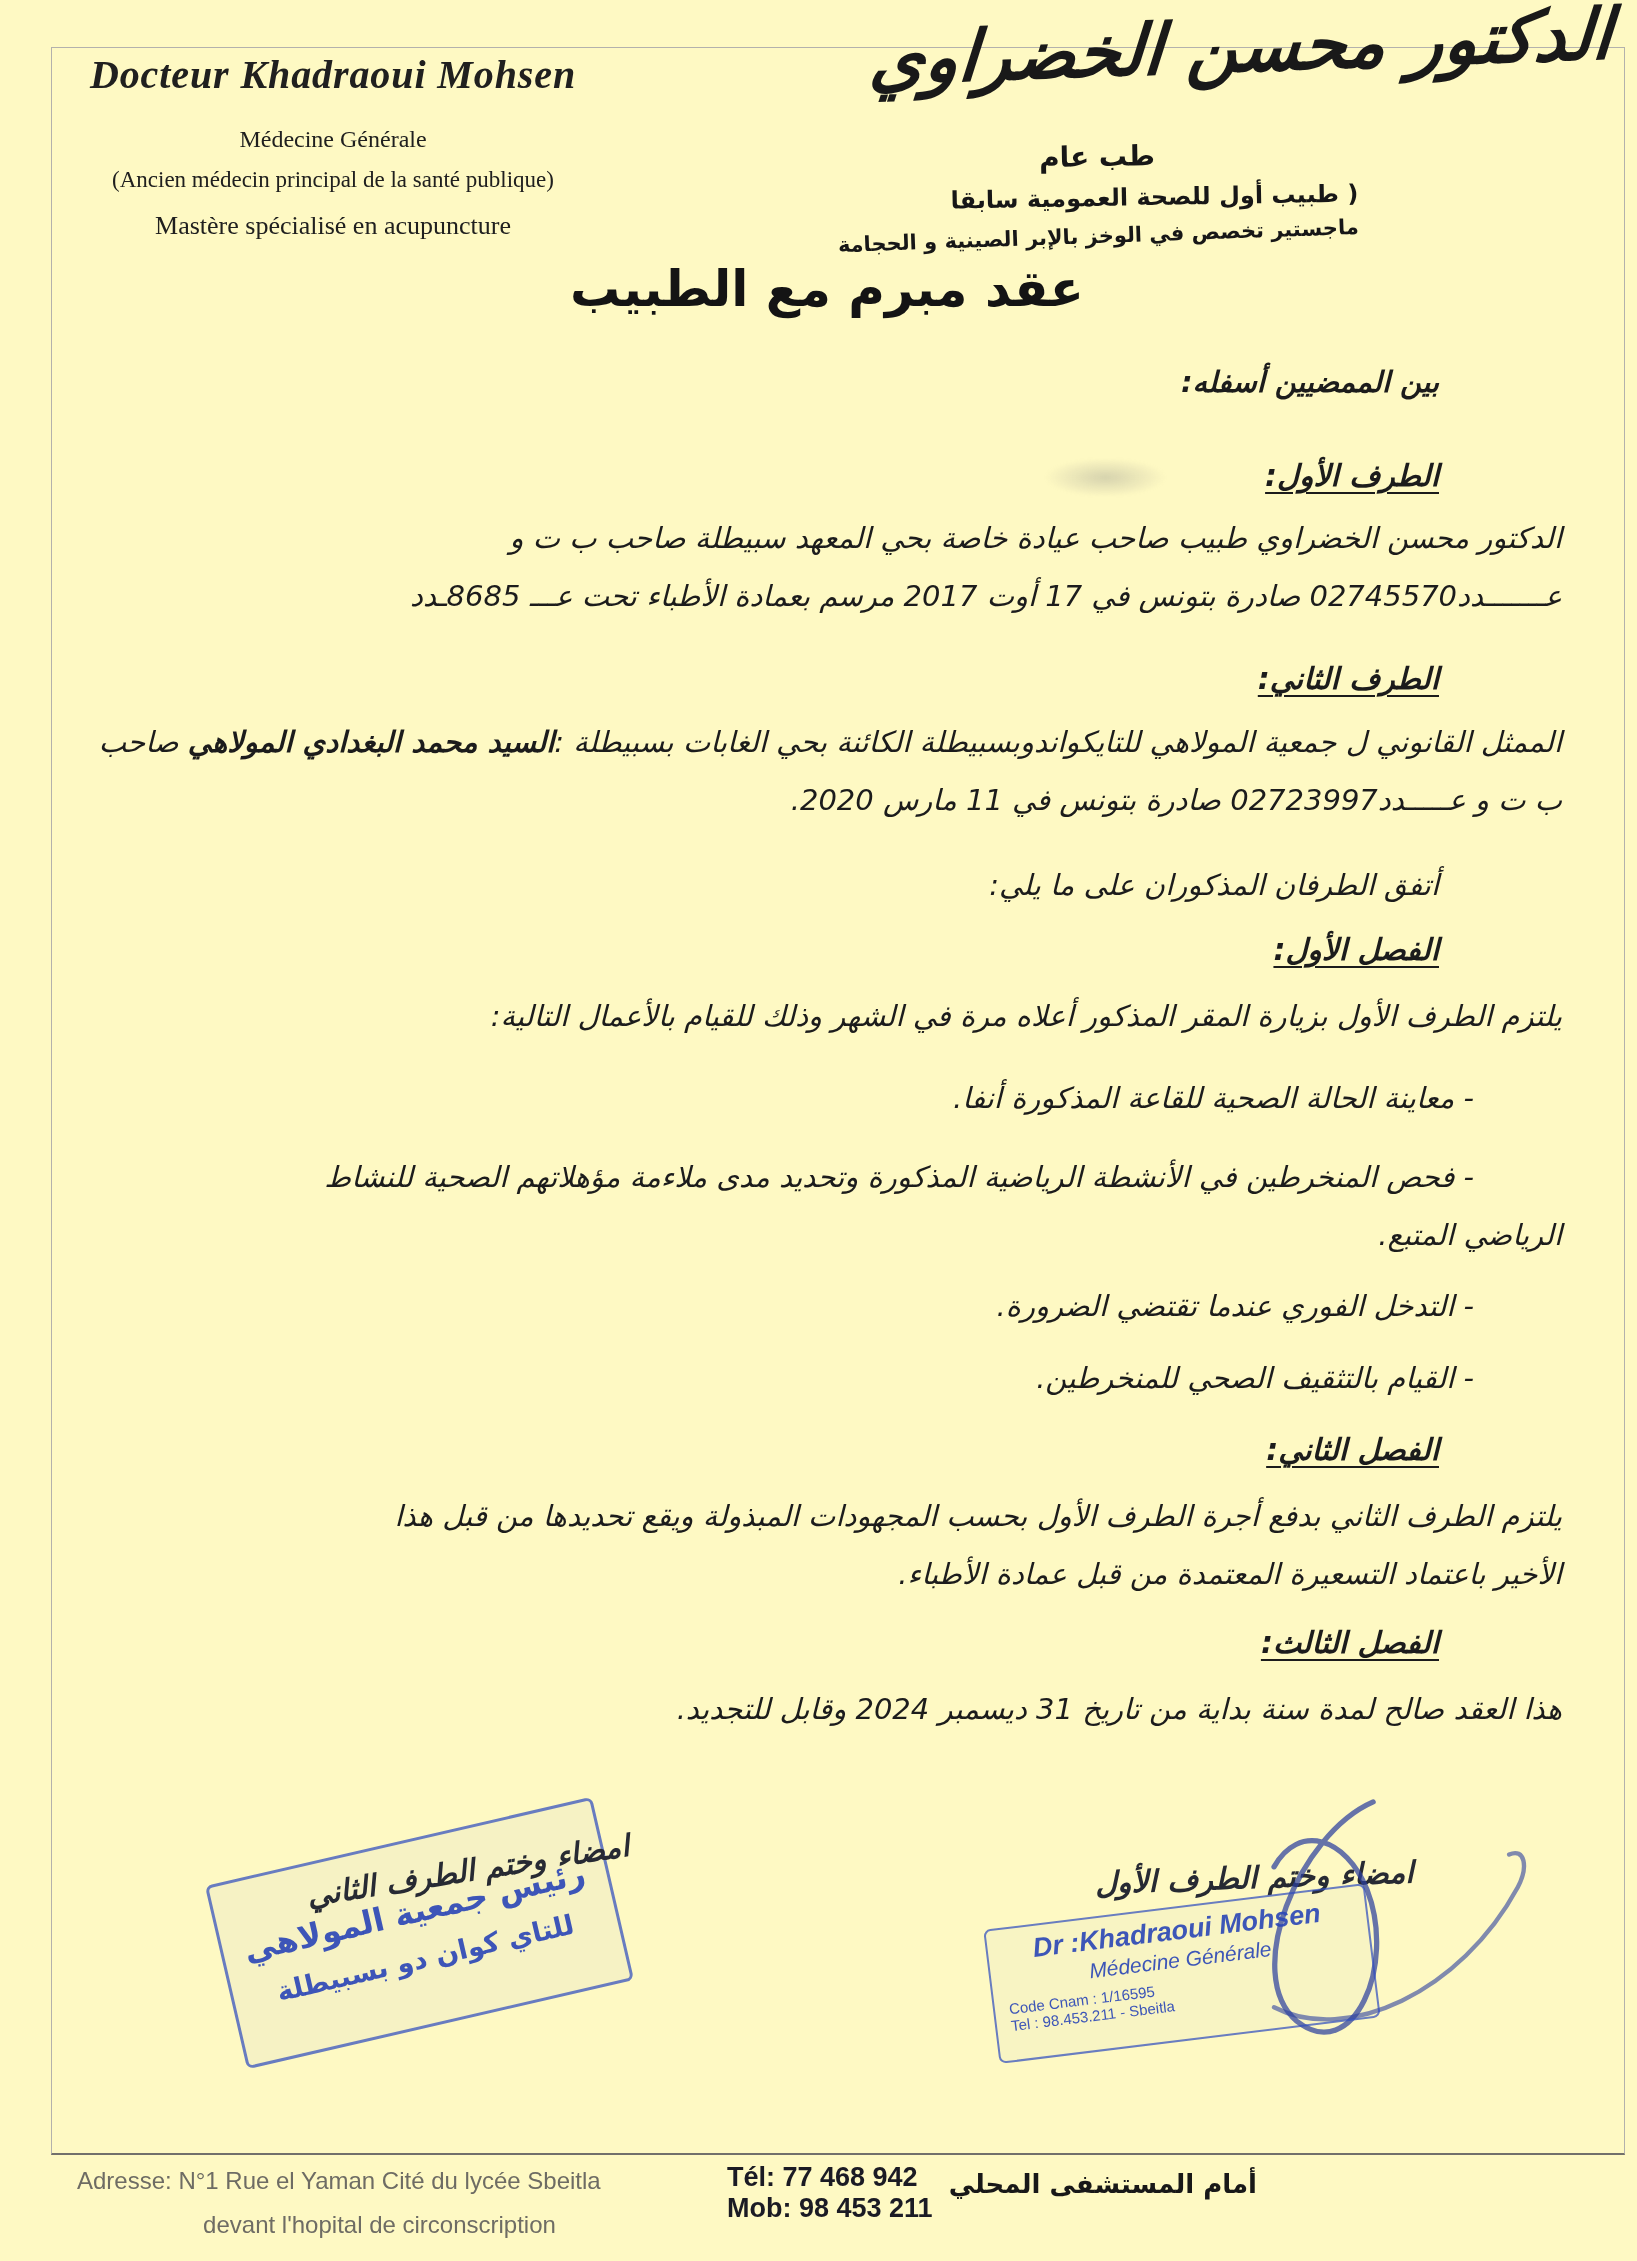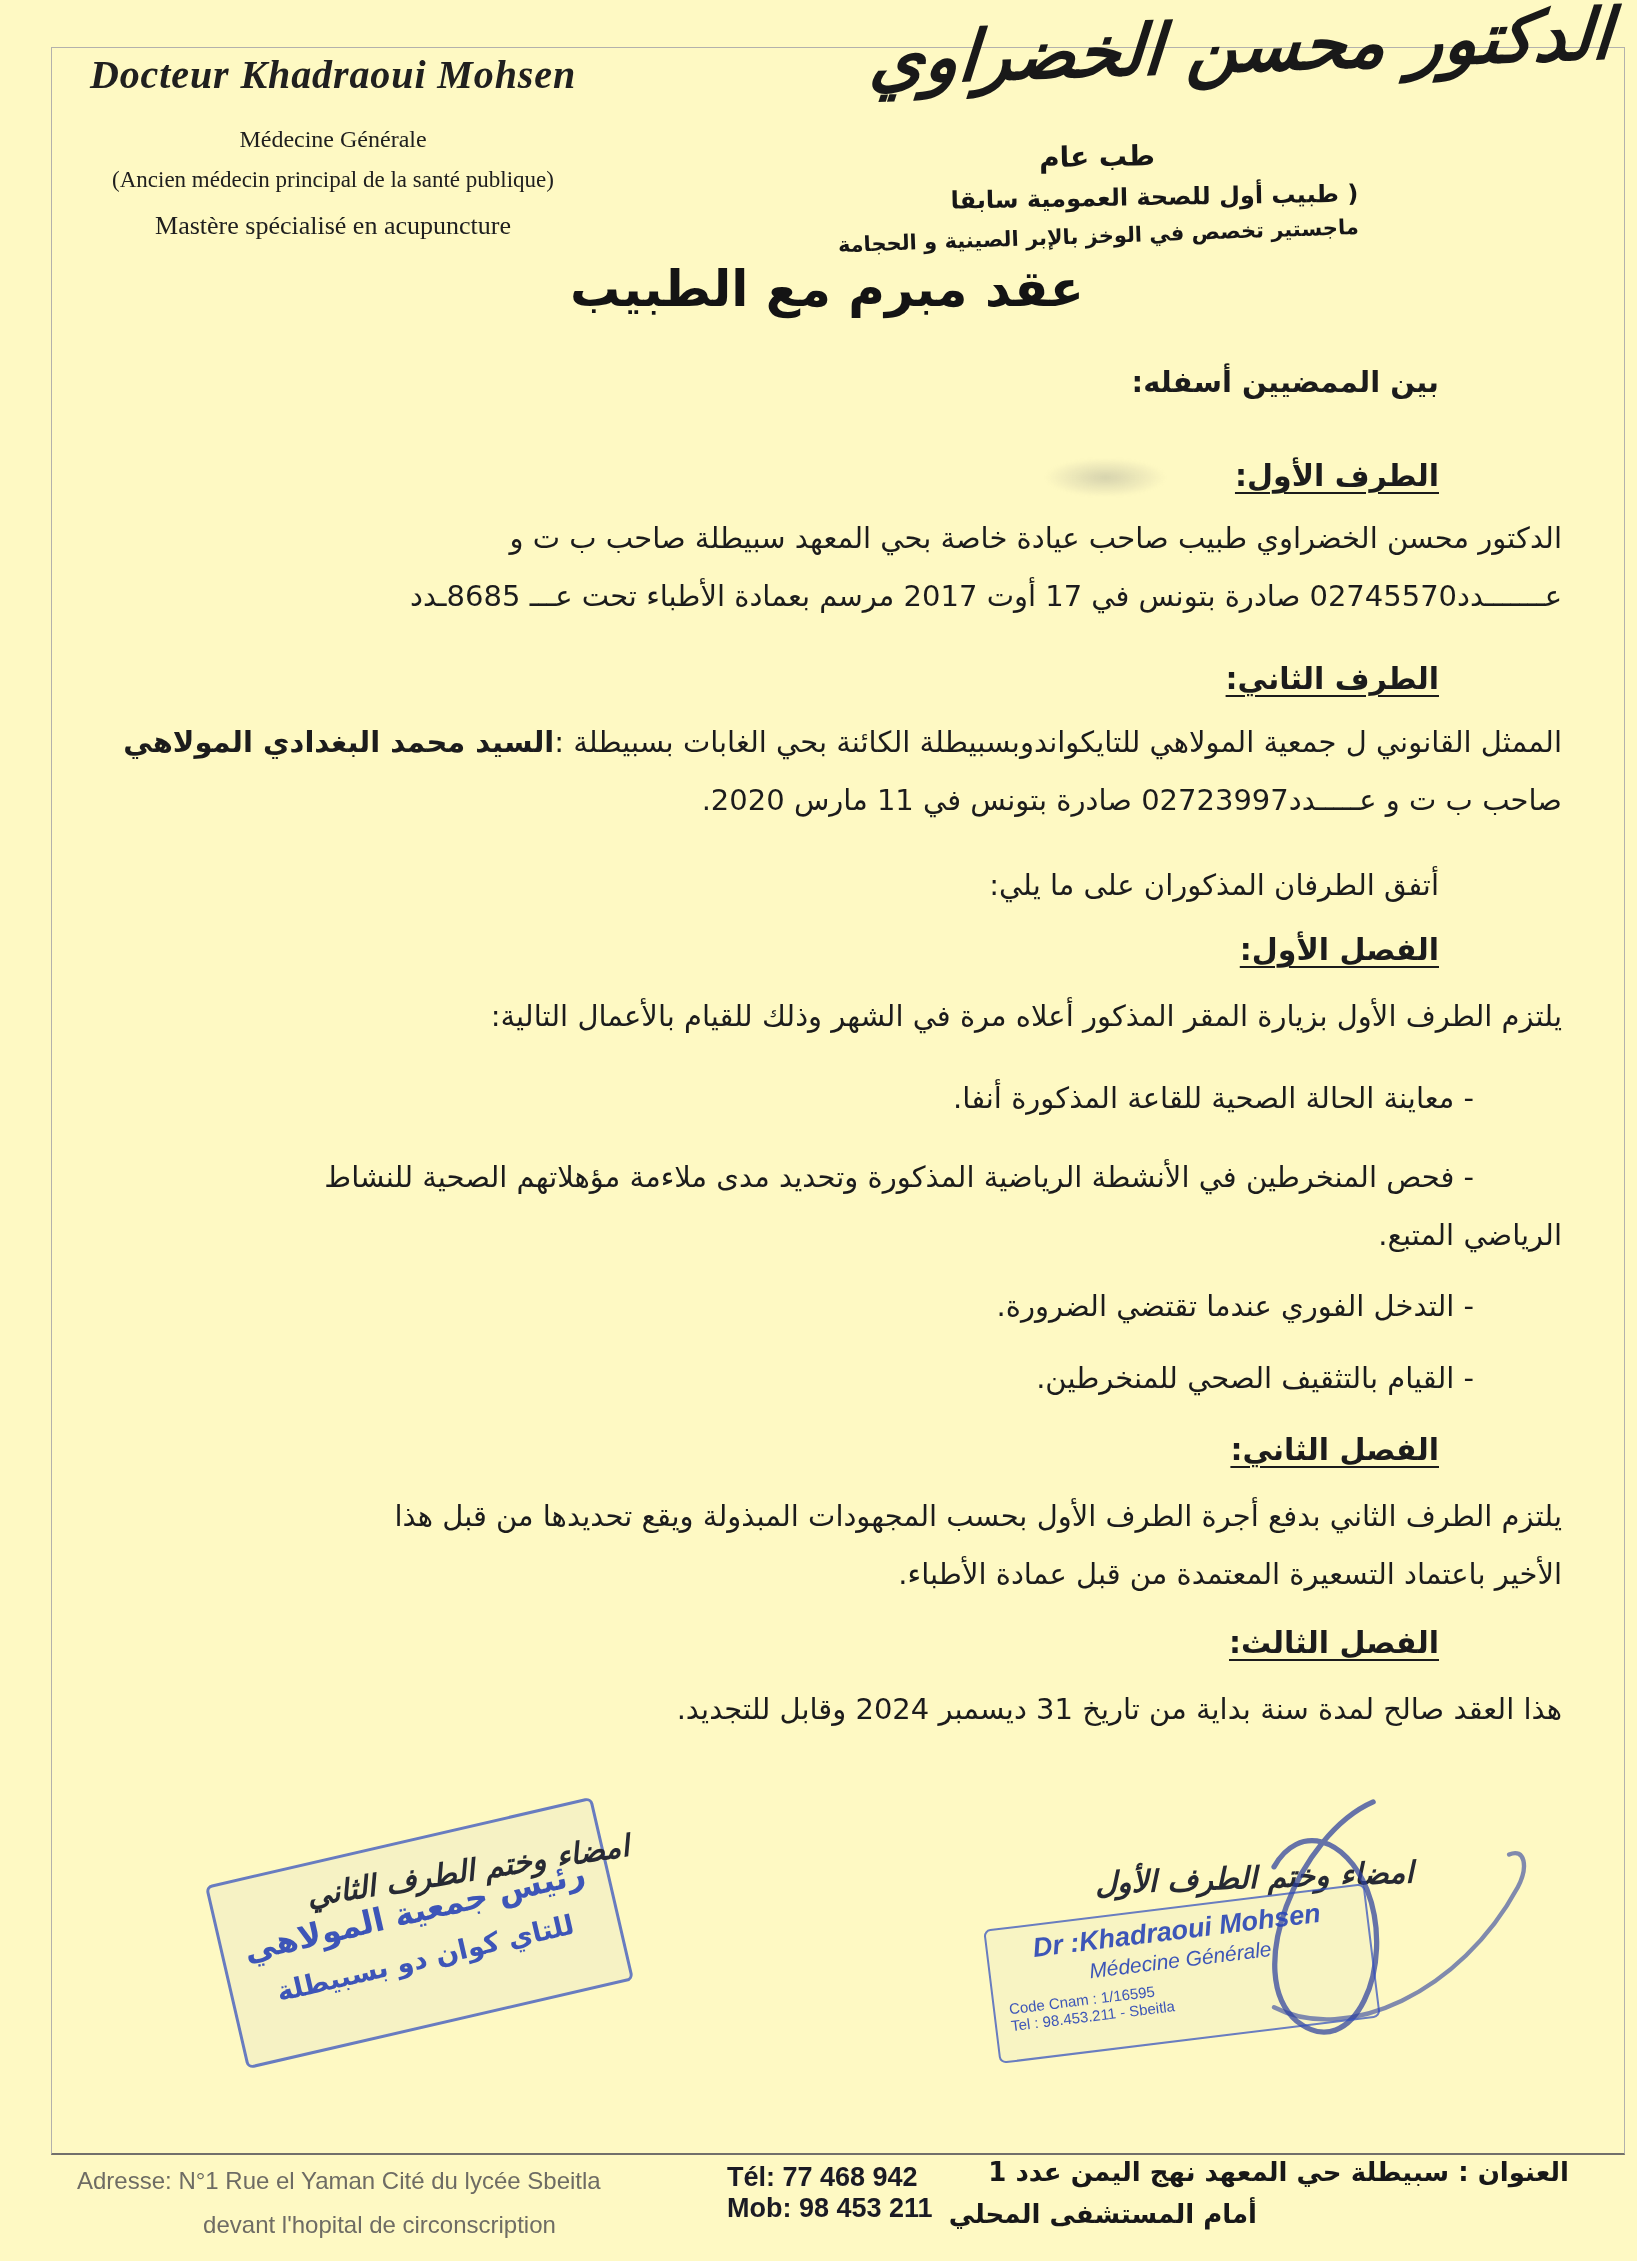--- a/index.html
+++ b/index.html
@@ -34,21 +34,21 @@
   .hr1 { font-size:28px; font-weight:bold; text-align:center; }
   .hr2 { margin-top:10.5px; font-size:24px; font-weight:bold; }
   .hr3 { margin-top:12.3px; font-size:21px; font-weight:bold; transform:rotate(-1deg); }
   .title {
     position:absolute; left:0; right:0; top:260px; text-align:center;
     direction:rtl; font-size:50px; font-weight:bold; color:#141414;padding-left:17px;
   }
   
   .block {
     position:absolute; left:88px; right:75px; direction:rtl; text-align:right;
-    font-size:29px; line-height:2.0; white-space:pre-line; color:#1c1c1c;
+    font-size:29px; line-height:2.0; white-space:pre-line; color:#1c1c1c;font-style:italic;
   }
   .b-bold { font-weight:bold; }
   .h-underline {
     font-weight:bold; font-size:30px;
     text-decoration:underline; text-underline-offset:6.1px; text-decoration-thickness:1.8px;
   }
   .indent { padding-right:123px; }
   .item { text-indent:88px; }
   .smudge {
     position:absolute; left:1044px; top:458px; width:123px; height:39px;
@@ -174,18 +174,17 @@
     <div>Adresse: N°1 Rue el Yaman Cité du lycée Sbeitla</div>
     <div class="fl2">devant l'hopital de circonscription</div>
   </div>
 
   <div class="footer-center">
     <div>Tél: 77 468 942</div>
     <div class="fc2">Mob: 98 453 211</div>
   </div>
 
   <div class="footer-right">
-    <div>العنوان : سبيطلة حي المعهد نهج اليمن عدد 1</div>
     <div class="fr2">أمام المستشفى المحلي</div>
   </div>
 
 </div>
 
 
 </body></html>

